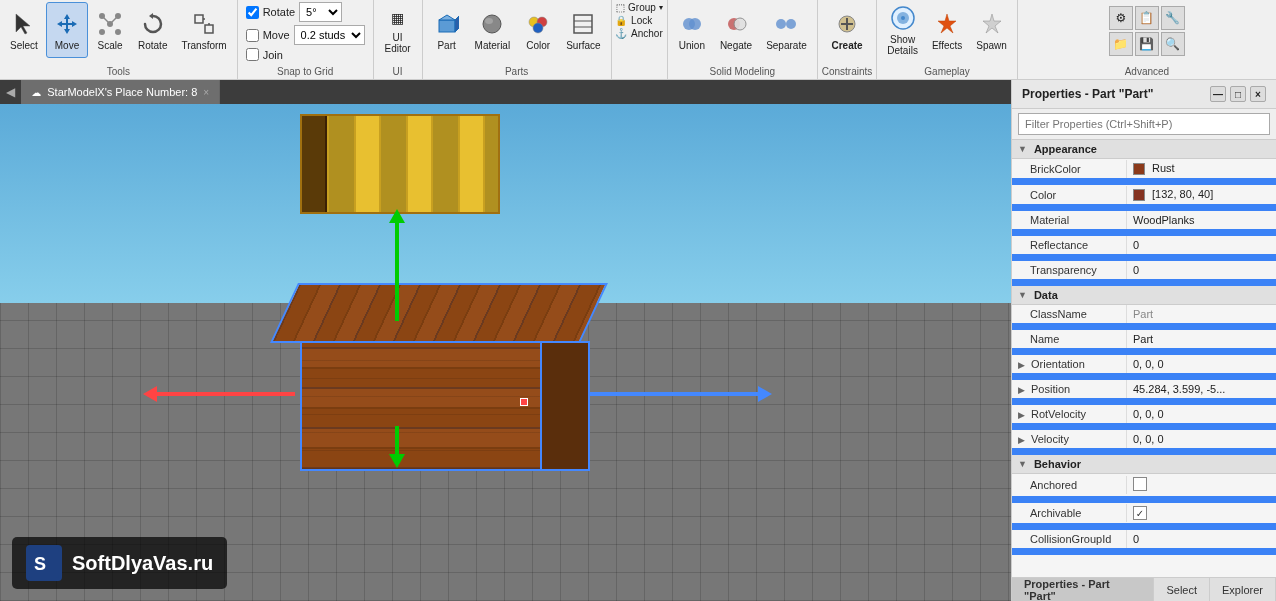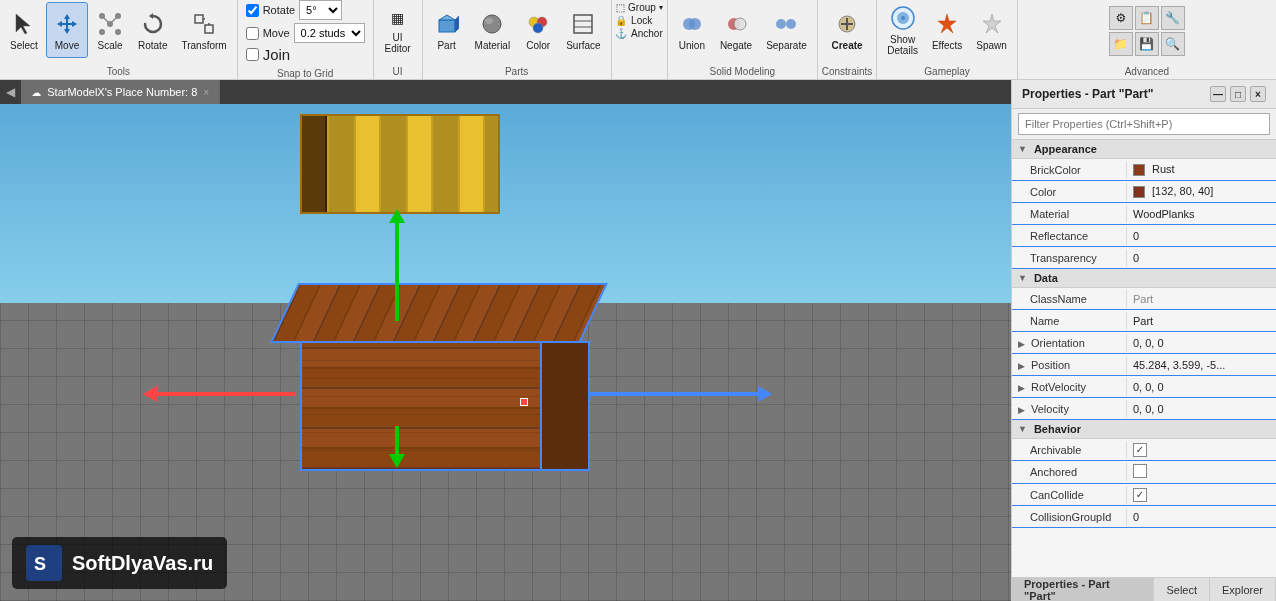--- a/index.html
+++ b/index.html
@@ -375,21 +375,21 @@
       background: #e0e0e0;
       padding: 3px 6px;
       cursor: pointer;
       font-weight: bold;
       border-bottom: 1px solid #ccc;
       gap: 4px;
     }
     .prop-row {
       display: flex;
       align-items: center;
-      border-bottom: 1px solid #3b82f6;
+      border-bottom: 7px solid #3b82f6;
       min-height: 22px;
     }
     .prop-name {
       width: 115px;
       min-width: 115px;
       padding: 3px 6px 3px 18px;
       color: #333;
       font-size: 11px;
       border-right: 1px solid #ddd;
     }
@@ -525,21 +525,21 @@
     </div>
     <div class="snap-row">
       <input type="checkbox" class="snap-checkbox" style="">
       <span style="font-size:11px;">Move</span>
       <select class="snap-select">
         <option>0.2 studs</option><option>1 stud</option>
       </select>
     </div>
     <div class="snap-row">
       <input type="checkbox" class="snap-checkbox" style="">
-      <span style="font-size:15px;">Join</span>
+      <span style="font-size:11px;">Join</span>
     </div>
     <span class="snap-label-title">Snap to Grid</span>
   </div>
 
   <div class="toolbar-group" style="min-width:unset;padding:2px 4px;">
     <div class="toolbar-group-inner">
       <button class="tb-btn" style="min-width:34px;">
         <div class="tb-btn-icon" style="font-size:14px;">▦</div>
         <span class="tb-btn-label">UI<br>Editor</span>
       </button>
@@ -835,38 +835,32 @@
       <div class="prop-row">
         <div class="prop-name expandable"><span class="chevron">▶</span> Velocity</div>
         <div class="prop-value">0, 0, 0</div>
       </div>
 
       <div class="prop-section-header">
         <span class="chevron">▼</span>
         <span>Behavior</span>
       </div>
       <div class="prop-row">
+        <div class="prop-name">Anchored</div>
+        <div class="prop-value">
+          <div class="checkbox-display"></div>
+        </div>
+      </div>
+      <div class="prop-row">
         <div class="prop-name">Archivable</div>
         <div class="prop-value">
           <div class="checkbox-display checked"></div>
         </div>
       </div>
       <div class="prop-row">
-        <div class="prop-name">Anchored</div>
-        <div class="prop-value">
-          <div class="checkbox-display"></div>
-        </div>
-      </div>
-      <div class="prop-row">
-        <div class="prop-name">CanCollide</div>
-        <div class="prop-value">
-          <div class="checkbox-display checked"></div>
-        </div>
-      </div>
-      <div class="prop-row">
         <div class="prop-name">CollisionGroupId</div>
         <div class="prop-value">0</div>
       </div>
     </div>
 
     <div class="bottom-tab-bar">
       <div class="bottom-tab active">
         <span>Properties - Part "Part"</span>
       </div>
       <div class="bottom-tab">

